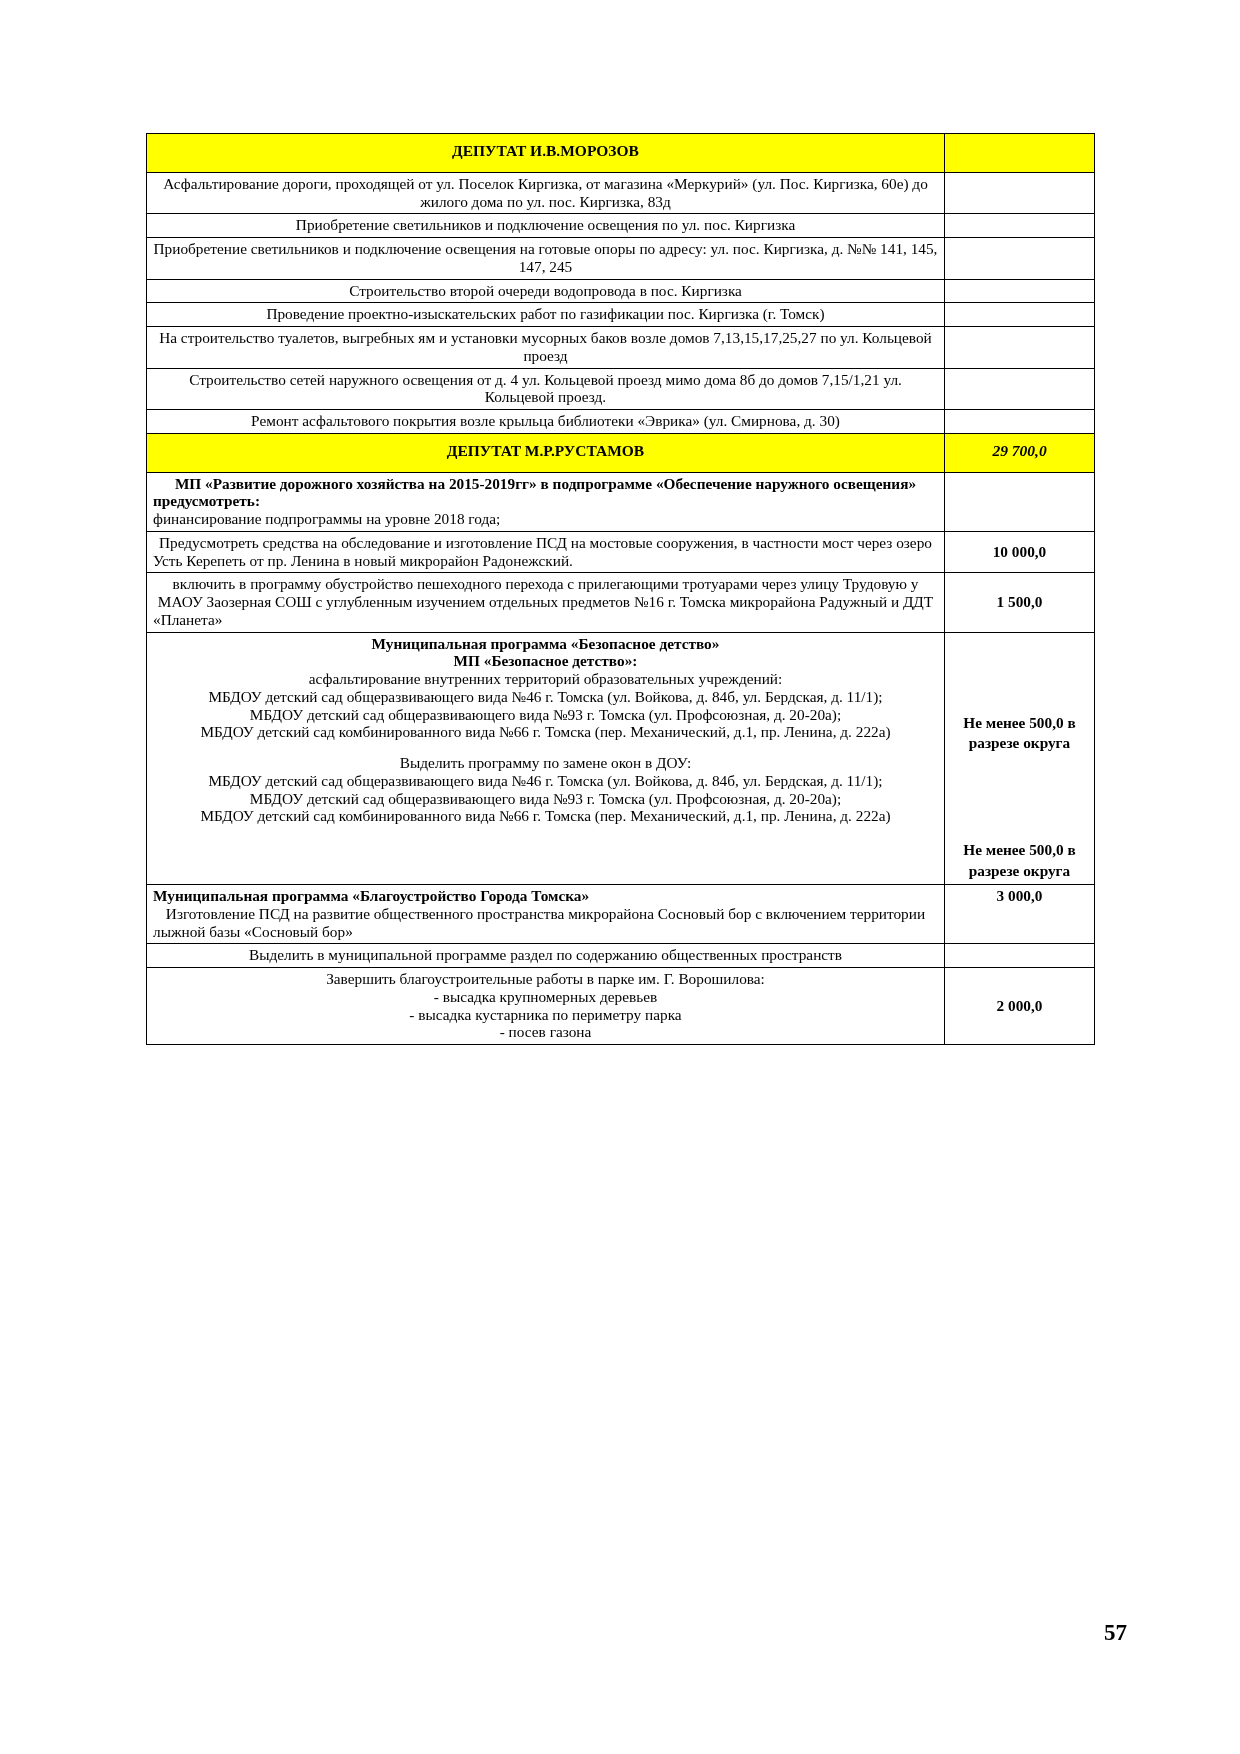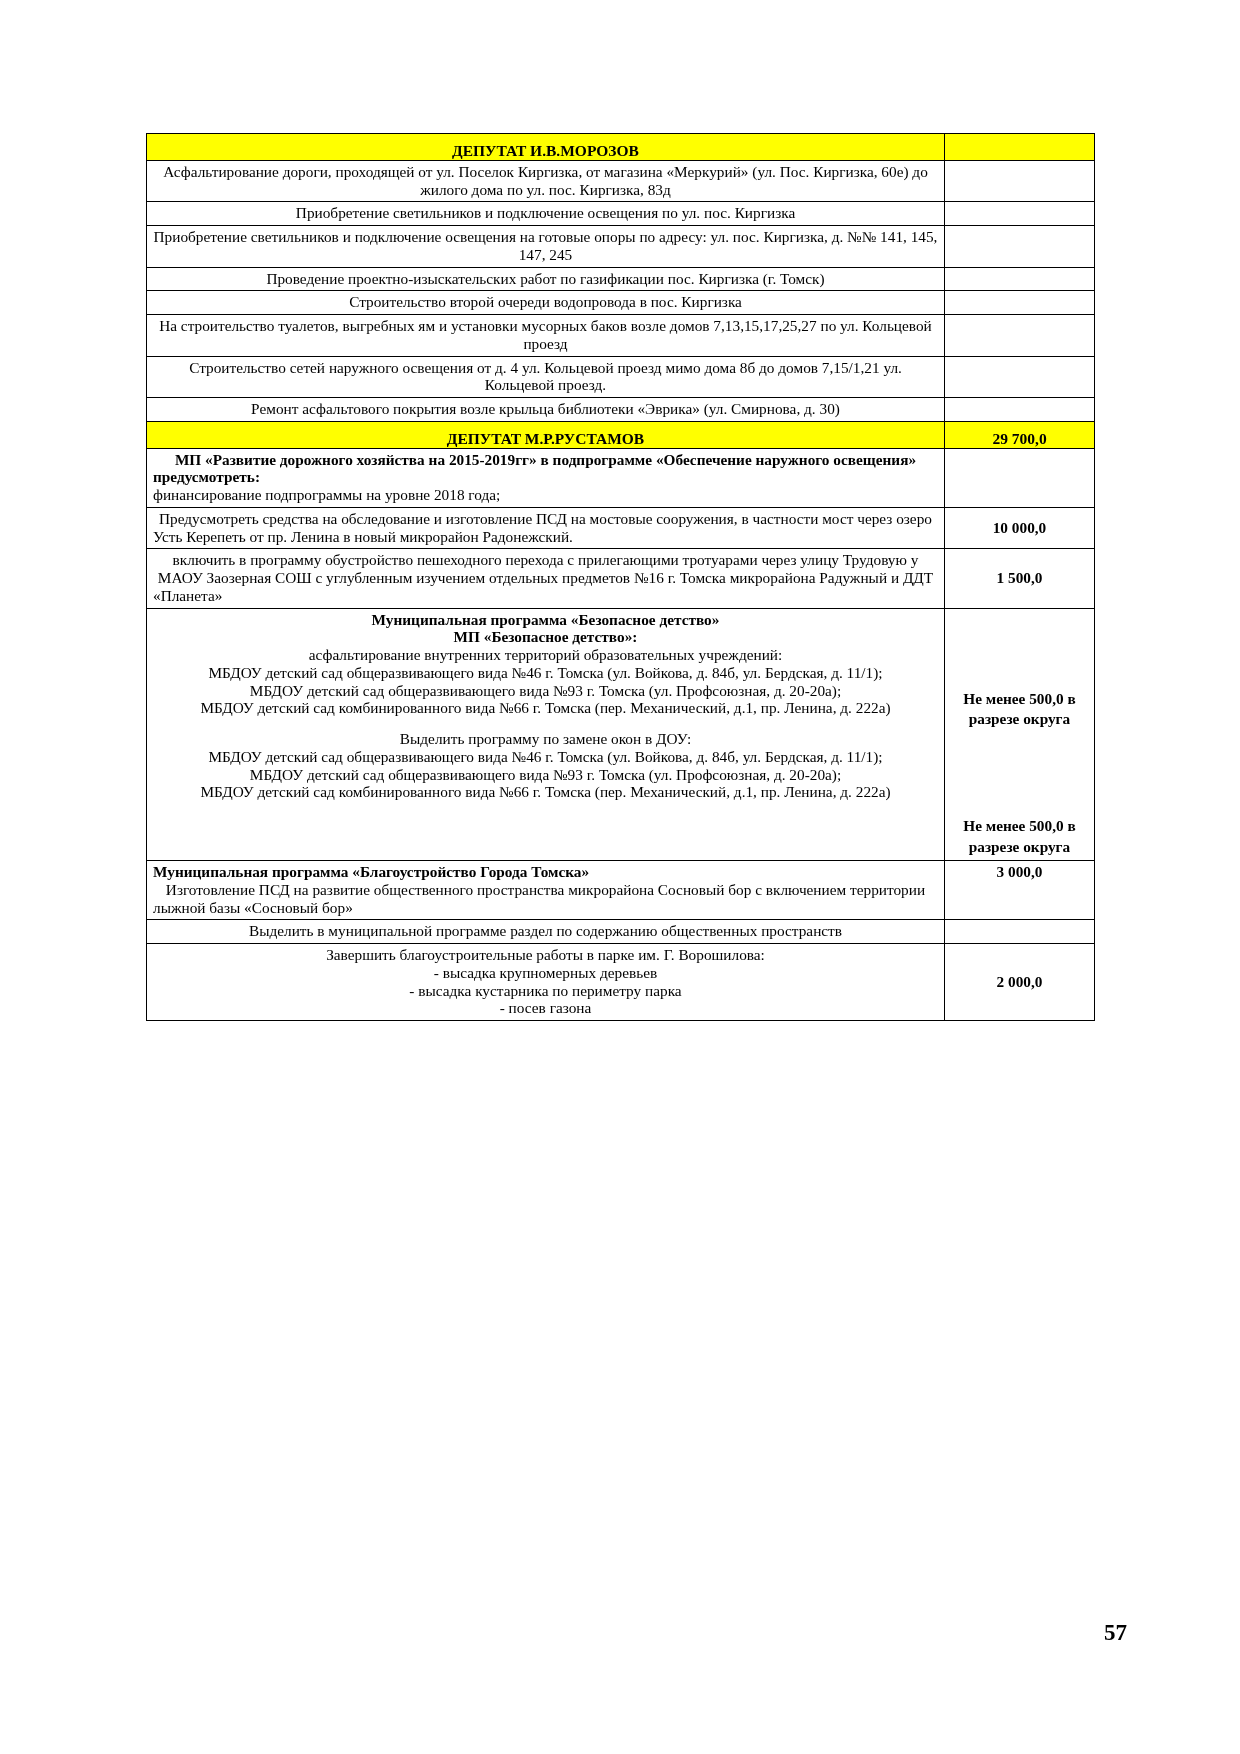--- a/index.html
+++ b/index.html
@@ -34,25 +34,26 @@
     text-align: center;
   }
   .col-text { width: 798px; }
   .col-sum  { width: 150px; }
 
   .header-row td {
     background: #ffff00;
     text-align: center;
     font-weight: bold;
     padding-top: 8px;
-    padding-bottom: 0;
+    padding-bottom: 12px;
     font-size: 15.5px;
   }
   .header-row td.col-sum {
     text-align: center;
+    font-style: italic;
   }
   .sum-cell {
     text-align: center;
     font-weight: bold;
     font-size: 15.3px;
   }
   .sum-cell.mid { vertical-align: middle; }
   .b { font-weight: bold; }
   .just { text-align: justify; text-align-last: left; }
   .tall { padding-top: 6px; padding-bottom: 6px; }
@@ -101,28 +102,28 @@
 
       <tr>
         <td class="col-text">
             <p class="l">Приобретение светильников и подключение освещения на готовые опоры по адресу: ул. пос. Киргизка, д. №№ 141, 145, 147, 245</p>
           </td>
         <td class="col-sum sum-cell"></td>
       </tr>
 
       <tr>
         <td class="col-text">
+            <p class="l">Строительство второй очереди водопровода в пос. Киргизка</p>
+          </td>
+        <td class="col-sum sum-cell"></td>
+      </tr>
+
+      <tr>
+        <td class="col-text">
             <p class="l">Проведение проектно-изыскательских работ по газификации пос. Киргизка (г. Томск)</p>
-          </td>
-        <td class="col-sum sum-cell"></td>
-      </tr>
-
-      <tr>
-        <td class="col-text">
-            <p class="l">Строительство второй очереди водопровода в пос. Киргизка</p>
           </td>
         <td class="col-sum sum-cell"></td>
       </tr>
 
       <tr>
         <td class="col-text">
             <p class="l">На строительство туалетов, выгребных ям и установки мусорных баков возле домов 7,13,15,17,25,27 по ул. Кольцевой проезд</p>
           </td>
         <td class="col-sum sum-cell"></td>
       </tr>

